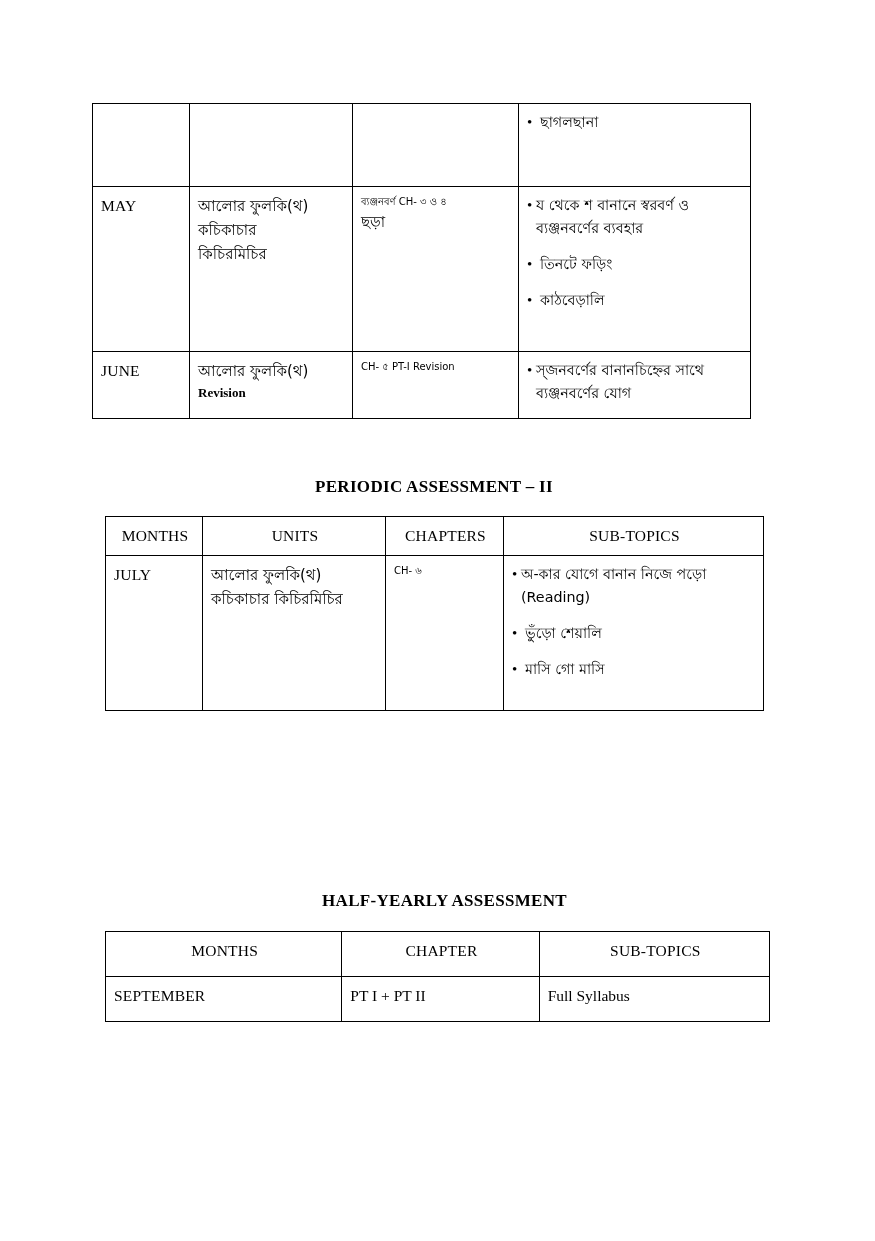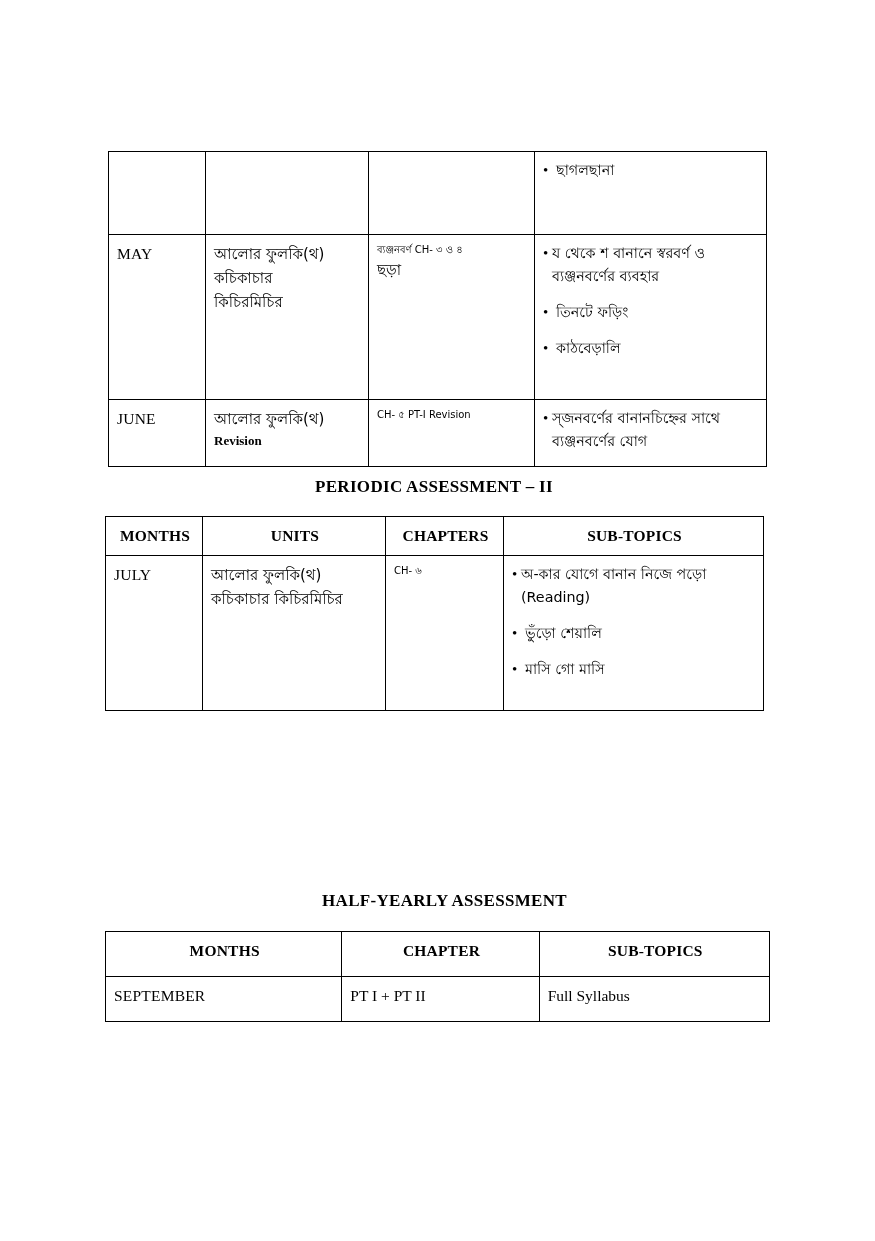--- a/index.html
+++ b/index.html
@@ -35,21 +35,21 @@
     border: 1px solid #000000;
     vertical-align: top;
     padding: 7px 6px 7px 8px;
     font-size: 15.5px;
     line-height: 1.55;
     font-weight: normal;
     text-align: left;
   }
   table.doc-table th {
     text-align: center;
-    font-weight: bold;
+    font-weight: normal;
     font-size: 15.5px;
     letter-spacing: 0.2px;
   }
 
   .month-cell {
     font-weight: bold;
     font-size: 15.5px;
     letter-spacing: 0.2px;
   }
 
@@ -100,21 +100,21 @@
   
   .section-heading {
     text-align: center;
     font-weight: bold;
     font-size: 17px;
     font-family: "Liberation Serif", "DejaVu Serif", serif;
     letter-spacing: 0.3px;
   }
 
   
-  #table-top { position: absolute; left: 108px; top: 103px; width: 658px; margin-top: 48px; }
+  #table-top { position: absolute; left: 92px; top: 103px; width: 658px; }
   #heading-pa2 { position: absolute; left: 105px; top: 477px; width: 658px; }
   #table-pa2 { position: absolute; left: 105px; top: 516px; width: 658px; }
   #heading-half { position: absolute; left: 112px; top: 891px; width: 665px; }
   #table-half { position: absolute; left: 105px; top: 931px; width: 665px; }
 
   #table-top table { width: 658px; }
   #table-pa2 table { width: 658px; }
   #table-half table { width: 665px; }
 </style>
 </head>

